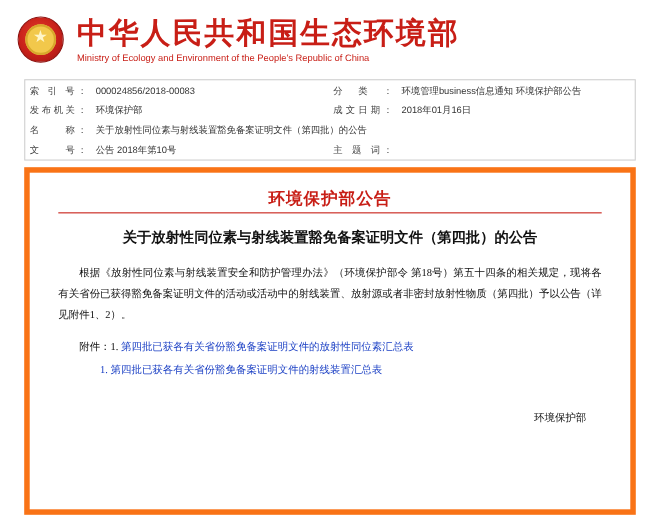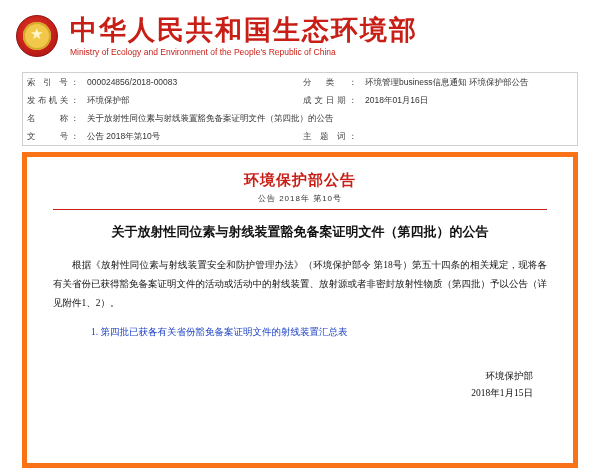--- a/index.html
+++ b/index.html
@@ -256,29 +256,31 @@
         <td class="val">公告 2018年第10号</td>
         <td class="lbl2 meta-vsep">主 题 词：</td>
         <td class="val"></td>
       </tr>
     </tbody>
       </table>
   </div>
 
   <div class="doc">
     <div class="doc-head">环境保护部公告</div>
-    <div class="doc-no">公告 2018年 第10号</div>
     <hr class="red-rule">
 
     <div class="doc-title">关于放射性同位素与射线装置豁免备案证明文件（第四批）的公告</div>
 
     <p class="para">根据《放射性同位素与射线装置安全和防护管理办法》（环境保护部令 第18号）第五十四条的相关规定，现将各有关省份已获得豁免备案证明文件的活动或活动中的射线装置、放射源或者非密封放射性物质（第四批）予以公告（详见附件1、2）。</p>
 
+    <div class="attach">
+      <span>附件：1.</span>
+      <a href="#">第四批已获各有关省份豁免备案证明文件的放射性同位素汇总表</a>
+    </div>
     <div class="attach-2">
       <a href="#">1. 第四批已获各有关省份豁免备案证明文件的射线装置汇总表</a>
     </div>
 
     <div class="signer">环境保护部</div>
-    <div class="date">2018年1月15日</div>
 
   </div>
 
 </div>
 
 </body></html>

